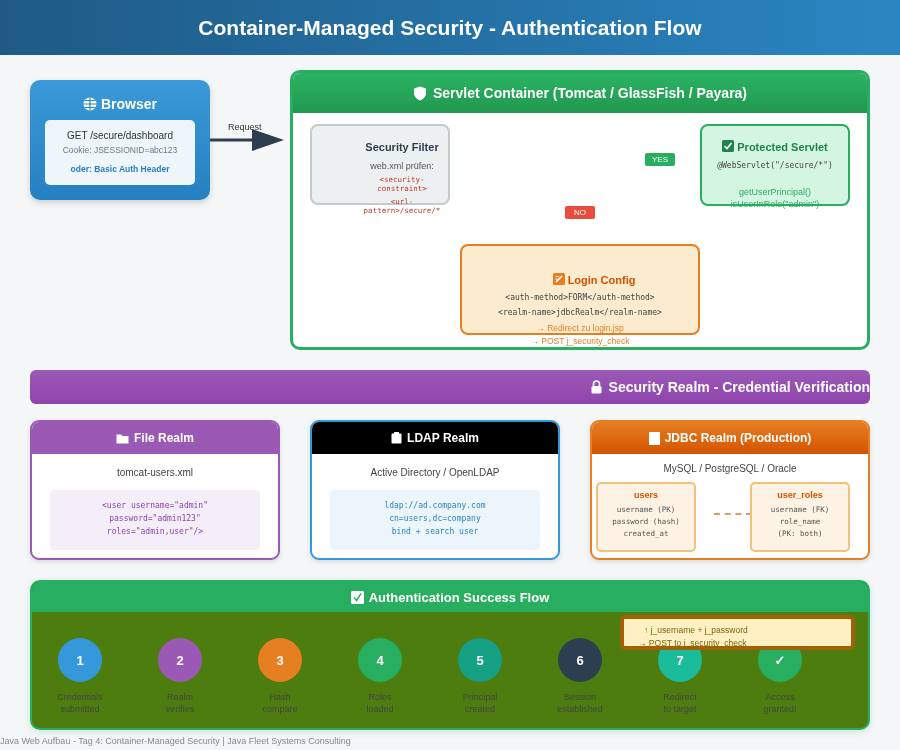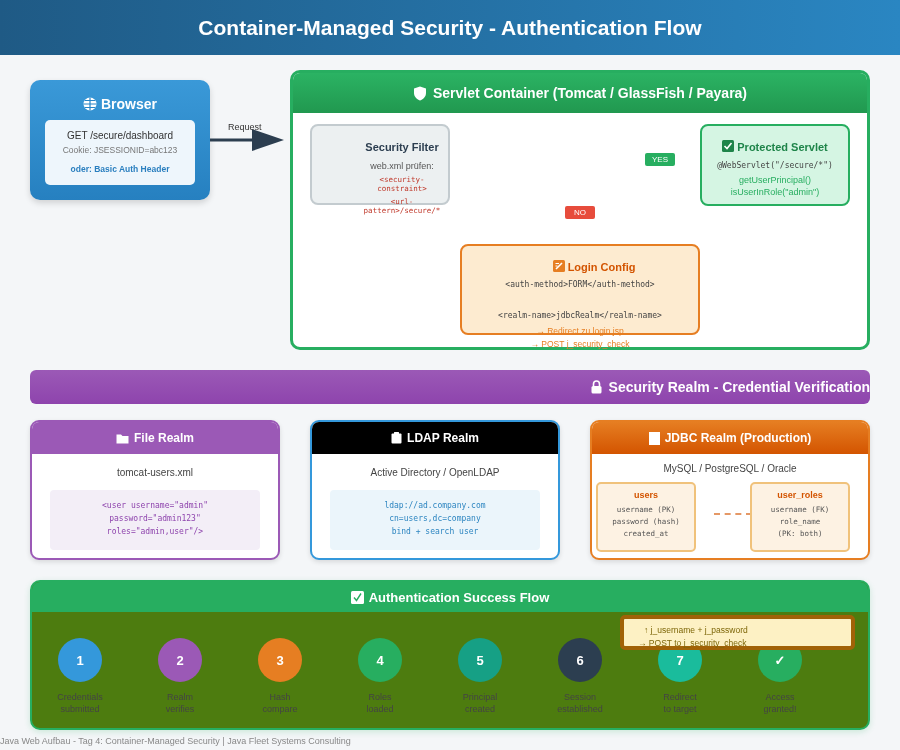--- a/index.html
+++ b/index.html
@@ -19,25 +19,25 @@
   
   .container { left: 290px; top: 70px; width: 580px; height: 280px; background: #fff; border: 3px solid #27ae60; border-radius: 10px; overflow: hidden; }
   .container-head { height: 40px; background: linear-gradient(180deg, #2bb363, #21984f); color: #fff; font-weight: bold; font-size: 14px; display: flex; align-items: center; justify-content: center; gap: 6px; }
   .secfilter { left: 310px; top: 124px; width: 140px; height: 81px; background: #ecf0f1; border: 2px solid #c3cbcf; border-radius: 8px; text-align: center; padding-left: 44px; }
   .secfilter .t { font-weight: bold; font-size: 11px; color: #2c3e50; margin-top: 15px; }
   .secfilter .s { font-size: 9px; color: #555; margin-top: 8px; }
   .secfilter .c { font-size: 7.5px; color: #c0392b; margin-top: 4px; }
   .protected { left: 700px; top: 124px; width: 150px; height: 82px; background: #d5f5e3; border: 2px solid #27ae60; border-radius: 8px; text-align: center; }
   .protected .t { font-weight: bold; font-size: 11px; color: #1e8449; margin-top: 14px; }
   .protected .c { font-size: 8px; color: #444; margin-top: 8px; }
-  .protected .m { font-size: 9px; color: #27ae60; margin-top: 4px; line-height: 12px; }
+  .protected .m { font-size: 9px; color: #27ae60; margin-top: 16px; line-height: 12px; }
   .loginconfig { left: 460px; top: 244px; width: 240px; height: 91px; background: #fdebd0; border: 2px solid #e67e22; border-radius: 8px; text-align: center; }
-  .loginconfig .t { font-weight: bold; font-size: 11px; color: #d35400; margin-top: 14px; padding-left: 28px; }
+  .loginconfig .t { font-weight: bold; font-size: 11px; color: #d35400; margin-top: 27px; padding-left: 28px; }
   .loginconfig .c { font-size: 8px; color: #444; margin-top: 7px; }
-  .loginconfig .c2 { font-size: 8px; color: #444; margin-top: 22px; }
+  .loginconfig .c2 { font-size: 8px; color: #444; margin-top: 6px; }
   .loginconfig .r { font-size: 8.5px; color: #e67e22; margin-top: 5px; line-height: 13px; }
   .badge-yes { left: 645px; top: 153px; width: 30px; height: 13px; background: #27ae60; color: #fff; font-size: 8px; text-align: center; line-height: 13px; border-radius: 2px; }
   .badge-no { left: 565px; top: 206px; width: 30px; height: 13px; background: #e74c3c; color: #fff; font-size: 8px; text-align: center; line-height: 13px; border-radius: 2px; }
 
   
   .realm-banner { left: 30px; top: 370px; width: 840px; height: 34px; background: linear-gradient(180deg, #9b59b6, #8e44ad); border-radius: 6px; color: #fff; font-weight: bold; font-size: 14px; display: flex; align-items: center; justify-content: flex-end; gap: 6px; }
   .realm { top: 420px; width: 250px; height: 140px; background: #fff; border-radius: 9px; overflow: hidden; box-shadow: 0 2px 5px rgba(0,0,0,0.12); }
   .realm-head { height: 32px; color: #fff; font-weight: bold; font-size: 12px; display: flex; align-items: center; justify-content: center; gap: 5px; }
   .realm .sub { text-align: center; font-size: 10px; color: #444; margin-top: 13px; }
   .realm .code { margin: 12px auto 0; width: 210px; height: 60px; border-radius: 4px; font-size: 8px; text-align: center; padding-top: 9px; line-height: 13px; }

